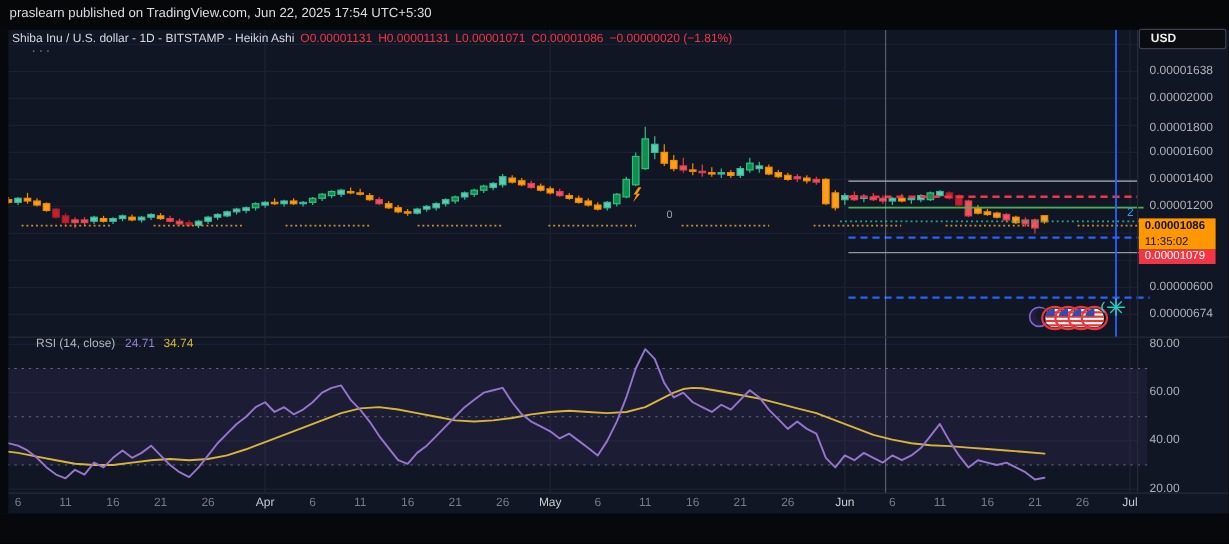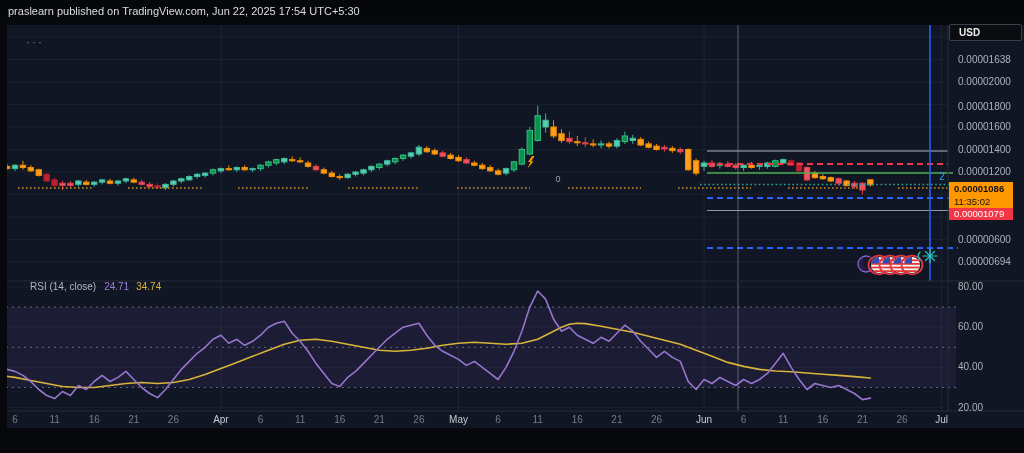--- a/index.html
+++ b/index.html
@@ -372,37 +372,40 @@
       <line x1="0" y1="411" x2="1024" y2="411" stroke="#262b37" stroke-width="1"></line>
       <line x1="948" y1="25" x2="948" y2="411" stroke="#262b37" stroke-width="1"></line>
     </svg>
 
   <div class="leftstrip"></div>
 
   <div class="header">
     <span>praslearn published on TradingView.com, Jun 22, 2025 17:54 UTC+5:30</span>
   </div>
 
+  <div class="legend">
+    <span class="t">Shiba Inu / U.S. dollar - 1D - BITSTAMP - Heikin Ashi</span><span class="v">O0.00001131</span><span class="v">H0.00001131</span><span class="v">L0.00001071</span><span class="v">C0.00001086</span><span class="v">−0.00000020 (−1.81%)</span>
+  </div>
   <div class="legend-more">···</div>
 
   <div class="rsi-legend">
     <span class="l">RSI (14, close)</span><span class="pv">24.71</span><span class="yv">34.74</span>
   </div>
 
   <div id="scale-ticks">
       <div class="ptick" style="top: 31px;">0.00002400</div>
       <div class="ptick" style="top: 53.5px;">0.00001638</div>
       <div class="ptick" style="top: 76px;">0.00002000</div>
       <div class="ptick" style="top: 101px;">0.00001800</div>
       <div class="ptick" style="top: 121px;">0.00001600</div>
       <div class="ptick" style="top: 143.5px;">0.00001400</div>
       <div class="ptick" style="top: 166px;">0.00001200</div>
       <div class="ptick" style="top: 211px;">0.00000800</div>
       <div class="ptick" style="top: 233.5px;">0.00000600</div>
-      <div class="ptick" style="top: 256px;">0.00000694</div>
+      <div class="ptick" style="top: 256px;">0.00000674</div>
       <div class="ptick" style="top: 281px;">80.00</div>
       <div class="ptick" style="top: 321.2px;">60.00</div>
       <div class="ptick" style="top: 361.4px;">40.00</div>
       <div class="ptick" style="top: 401.6px;">20.00</div>
     </div>
   <div id="time-labels">
       <div class="ttick" style="left: -5px;">6</div>
       <div class="ttick" style="left: 34.6px;">11</div>
       <div class="ttick" style="left: 74.2px;">16</div>
       <div class="ttick" style="left: 113.8px;">21</div>

